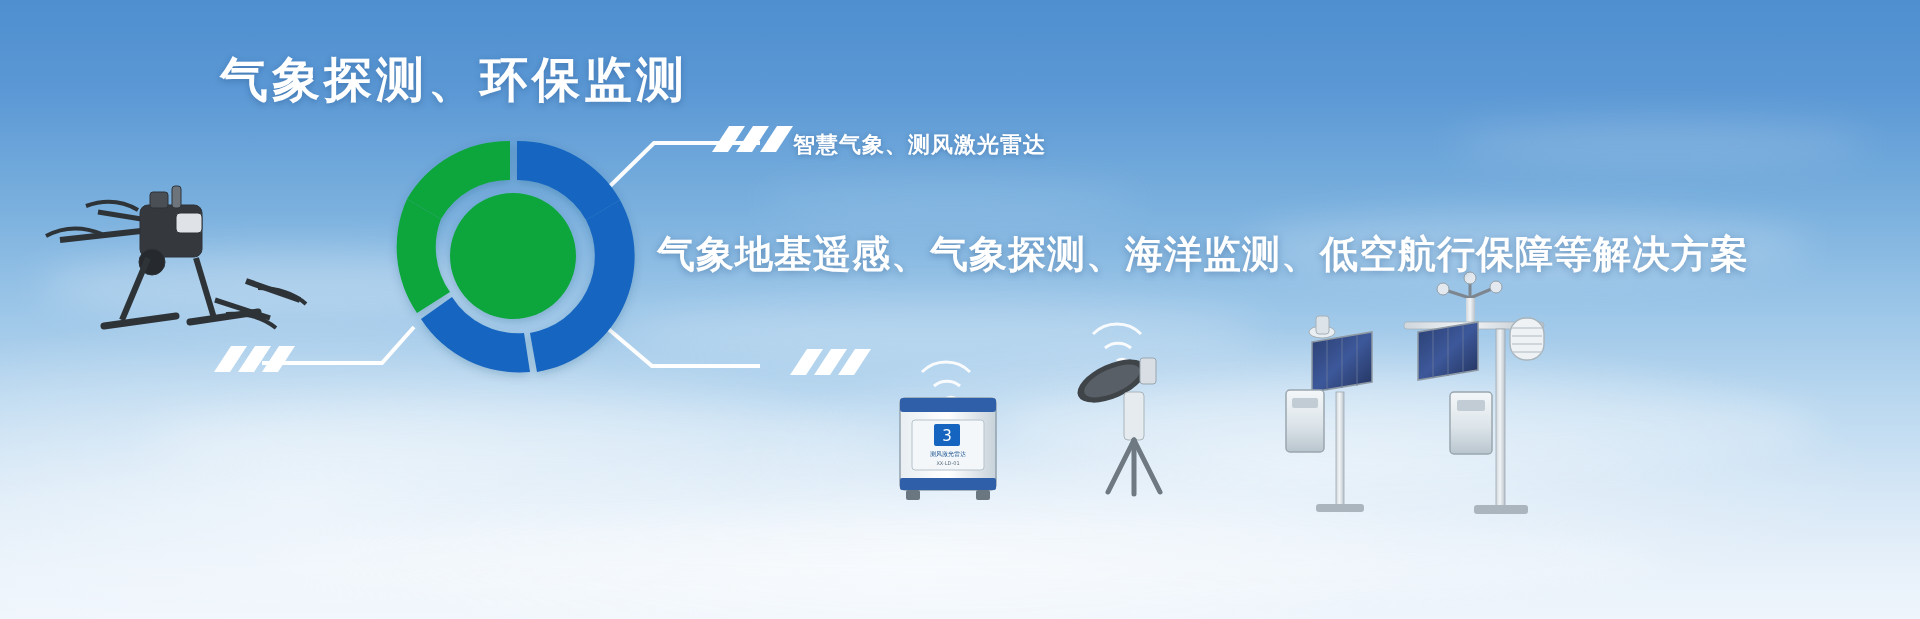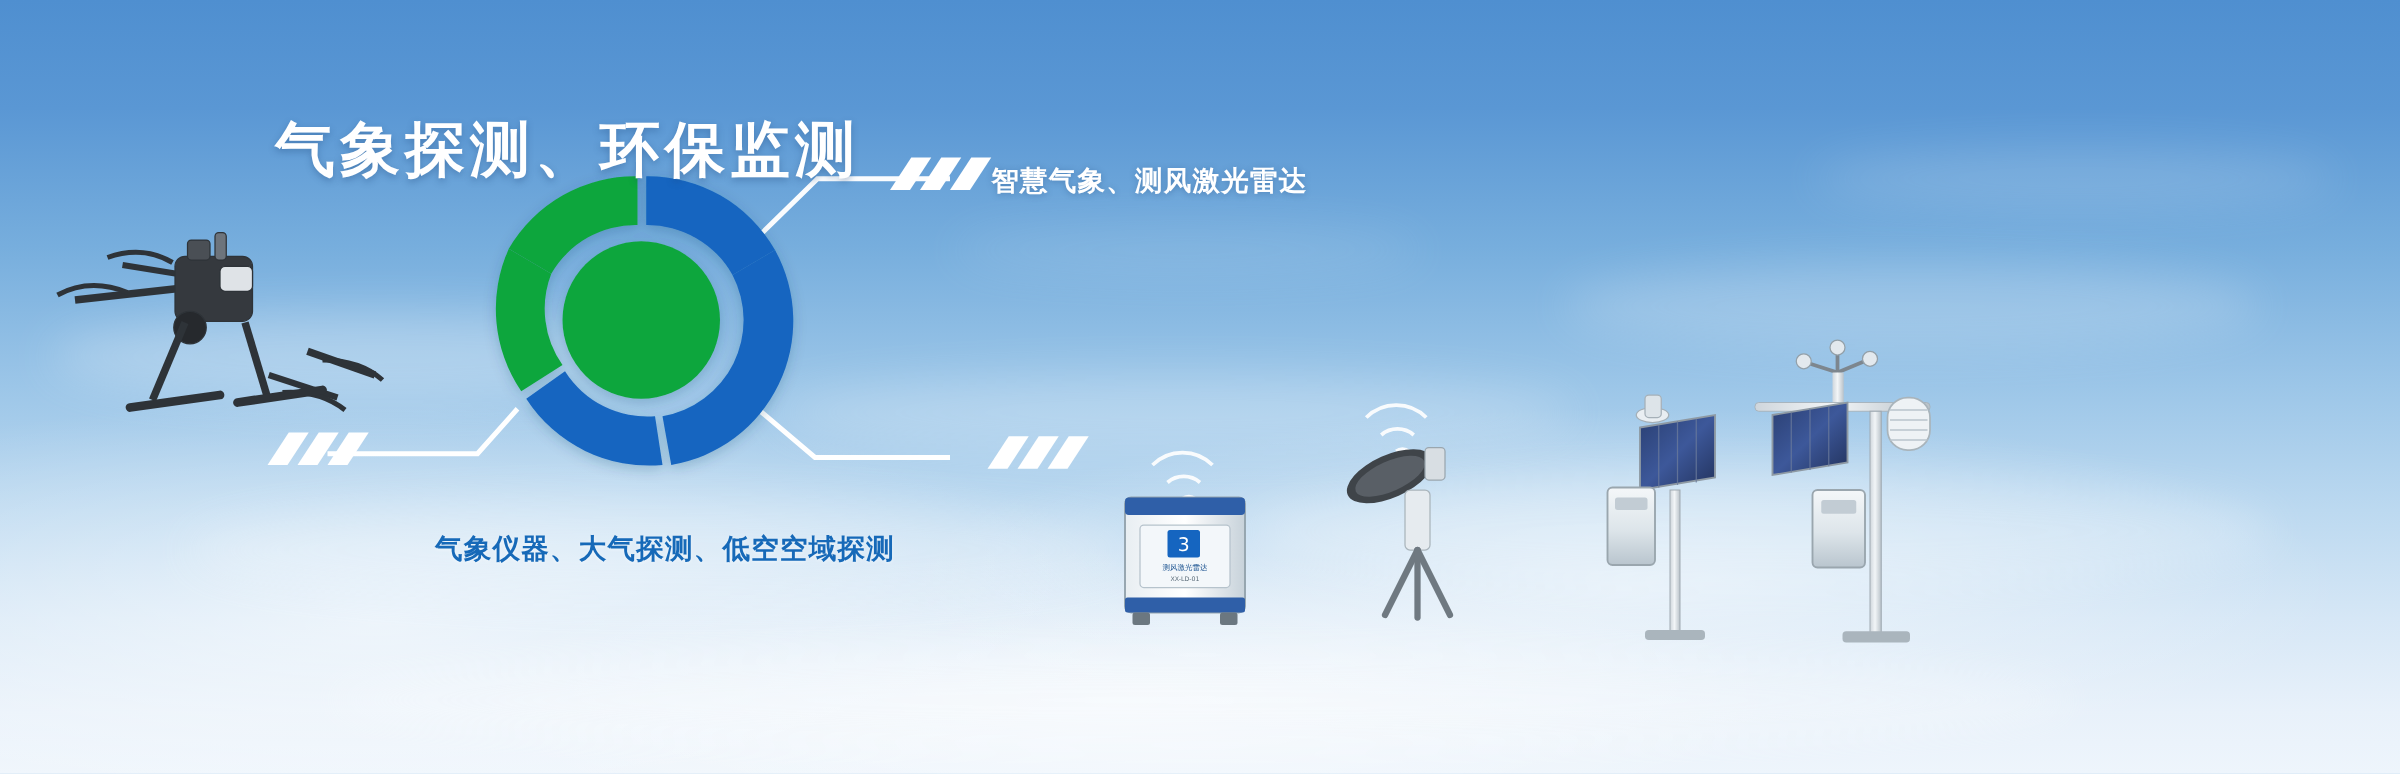--- a/index.html
+++ b/index.html
@@ -25,21 +25,20 @@
   .cl5{left:1000px;top:380px;width:820px;height:90px;opacity:.50;}
   .cl6{left:1450px;top:120px;width:420px;height:46px;opacity:.30;}
   .cl7{left:760px;top:180px;width:380px;height:40px;opacity:.22;}
   .cl8{left:260px;top:520px;width:1400px;height:80px;opacity:.5;}
 
   .title{
     position:absolute;left:220px;top:48px;
     font-size:48px;font-weight:bold;color:#ffffff;letter-spacing:4px;
     text-shadow:0 2px 6px rgba(30,70,120,0.35);
     white-space:nowrap;
-    margin-top:40px;
   }
   .headline{
     position:absolute;left:657px;top:229px;
     font-size:38px;font-weight:bold;color:#ffffff;letter-spacing:1px;
     text-shadow:0 2px 7px rgba(30,70,120,0.38);
     white-space:nowrap;
   }
   .callout-top{
     position:absolute;left:793px;top:130px;
     font-size:22px;font-weight:bold;color:#ffffff;letter-spacing:1px;
@@ -272,16 +271,16 @@
       <rect x="1450" y="392" width="42" height="62" rx="4" fill="url(#boxGrad)" stroke="#9aa6ae" stroke-width="1.5"></rect>
       <rect x="1457" y="400" width="28" height="11" rx="2" fill="#c2ccd4"></rect>
       <rect x="1474" y="505" width="54" height="9" rx="3" fill="#aab5bd"></rect>
     </g>
   </svg>
 
   <div class="title">气象探测、环保监测</div>
 
   <div class="callout-top">智慧气象、测风激光雷达</div>
 
-
-  <div class="callout-bottom">气象仪器、大气探测、低空空域探测</div>
+  <div class="headline">气象地基遥感、气象探测、海洋监测、低空航行保障等解决方案</div>
+
 
 </div>
 
 </body></html>

